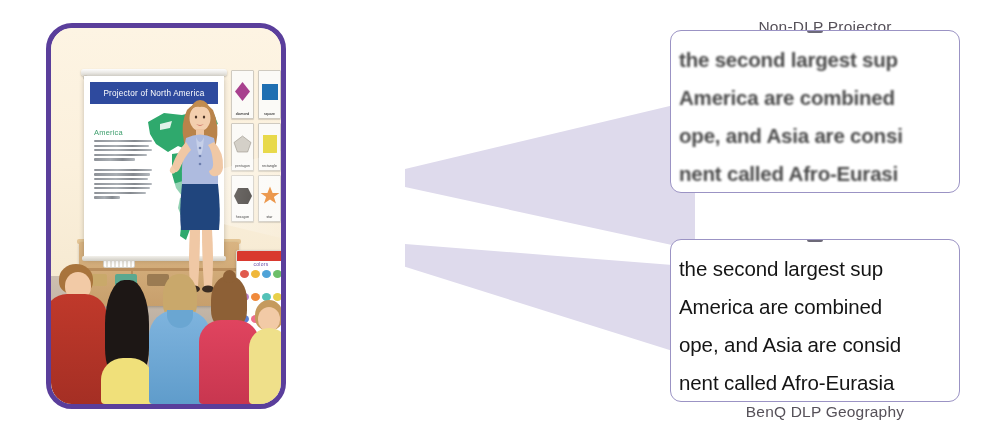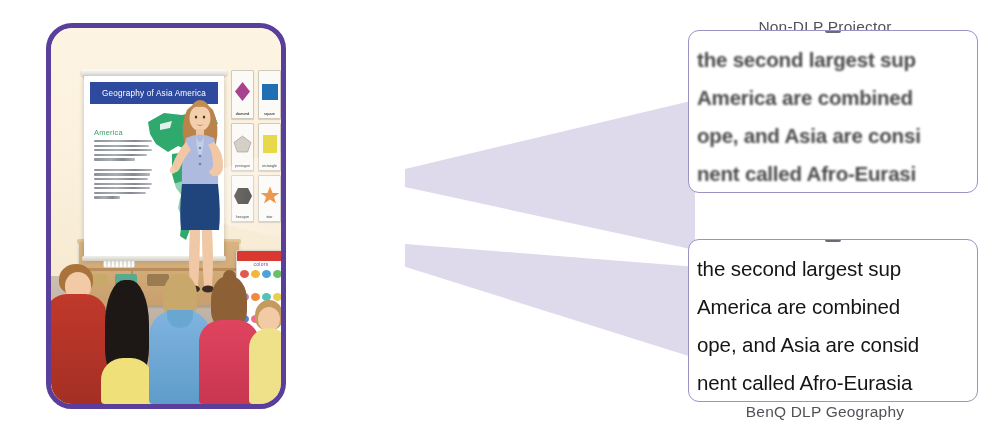--- a/index.html
+++ b/index.html
@@ -117,21 +117,21 @@
 
   
   .label{
     position:absolute; width:330px; text-align:center;
     font-size:15.5px; color:#565159; letter-spacing:.2px;
   }
   .label-top{ left:660px; top:2px;margin-top:16px; }
   .label-bottom{ left:660px; top:403px; }
 
   .panel{
-    position:absolute; left:688px; width:290px;
+    position:absolute; left:670px; width:290px;
     background:#ffffff; border:1px solid #9b93c4; border-radius:11px;
     overflow:hidden;
   }
   .panel-top{ top:30px; height:163px; }
   .panel-bottom{ top:239px; height:163px; }
 
   .nub{ position:absolute; left:50%; transform:translateX(-50%); top:-1px;
         width:16px; height:3px; background:#6d6a78; border-radius:0 0 2px 2px; }
 
   .ptext{ position:absolute; left:8px; top:10px; width:330px;
@@ -166,21 +166,21 @@
         <i style="left:0;  height:13px; background:#e9d04a;"></i>
         <i style="left:8px;height:16px; background:#f2f0e8;"></i>
         <i style="left:16px;height:11px;background:#e2b33c;"></i>
         <i style="left:24px;height:15px;background:#d8742f;"></i>
       </div>
 
       <div class="screen-roller"></div>
       <div class="screen-knob"></div>
       <div class="screen">
 
-        <div class="slide-title">Geography of Asia America</div>
+        <div class="slide-title">Projector of North America</div>
 
         <div class="map">
           <svg viewBox="0 0 78 150" xmlns="http://www.w3.org/2000/svg">
             <g fill="#2fa96d">
               <path d="M6 18 L22 9 L40 11 L56 7 L70 14 L66 26 L52 30 L58 40 L48 47 L36 42 L26 48 L14 40 L8 30 Z"></path>
               <path d="M30 50 L44 48 L50 58 L44 70 L48 82 L40 92 L34 84 L30 70 Z"></path>
               <path d="M38 94 L46 92 L52 104 L50 120 L44 136 L38 132 L40 114 L36 104 Z"></path>
               <path d="M60 12 L72 10 L76 20 L68 24 Z" opacity=".85"></path>
               <circle cx="56" cy="60" r="2.4" opacity=".9"></circle>
               <circle cx="24" cy="26" r="1.6" opacity=".8"></circle>

